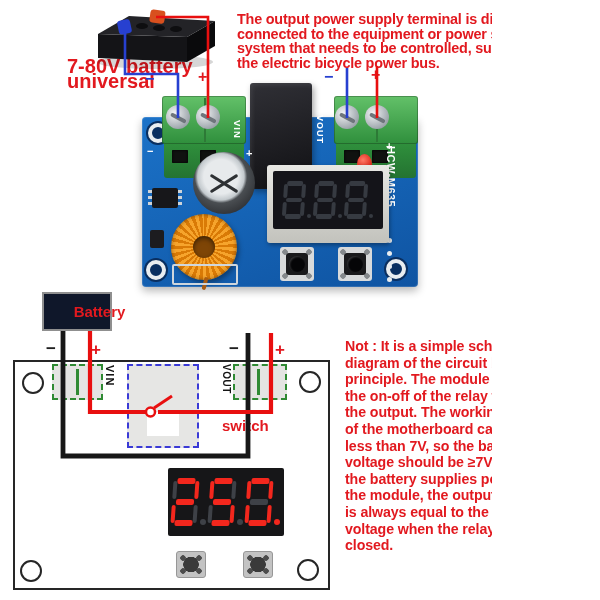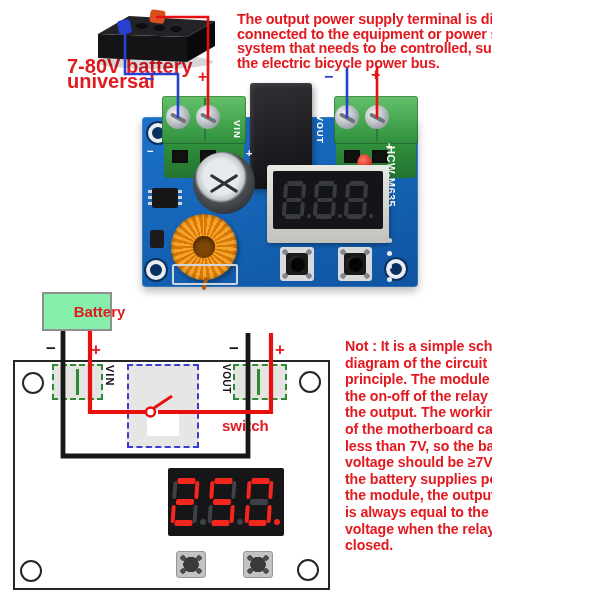--- a/index.html
+++ b/index.html
@@ -70,21 +70,21 @@
         transform:translate(-50%,-50%);background:#050507;border-radius:50%;
         box-shadow:inset 1px 1px 2px rgba(255,255,255,.2);}
 
   
   .board{border:2.5px solid #262626;background:#fff;}
   .mhole{border:2.5px solid #262626;border-radius:50%;background:#fff;}
   .gbox{border:2.5px dashed var(--sch_green,#2f8a33);background:#e4e4e2;}
   .gline{background:var(--sch_green,#2f8a33);}
   .bbox{border:2.5px dashed var(--sch_blue,#3a3ad6);background:#e6e6e4;}
   .vlabel-k{transform:rotate(90deg);transform-origin:0 0;white-space:nowrap;color:#141414;}
-  .batt-box{border:2px solid #8f8f8f;background:#86efac;display:flex;align-items:center;justify-content:center;padding-left:45px;}
+  .batt-box{border:2px solid #8f8f8f;background:#0f172a;display:flex;align-items:center;justify-content:center;padding-left:45px;}
   .sdisp{background:#161618;border-radius:2px;display:flex;align-items:center;justify-content:center;}
   .sbtn{background:#c3c3c3;border:1px solid #979797;border-radius:3px;
         background-image:radial-gradient(circle at 6px 6px,#4c4c4c 2.5px,transparent 3px),
           radial-gradient(circle at calc(100% - 6px) 6px,#4c4c4c 2.5px,transparent 3px),
           radial-gradient(circle at 6px calc(100% - 6px),#4c4c4c 2.5px,transparent 3px),
           radial-gradient(circle at calc(100% - 6px) calc(100% - 6px),#4c4c4c 2.5px,transparent 3px),
           radial-gradient(circle at 50% 50%,#3a3a3a 7.5px,transparent 8px);}
 
   
   .sevenseg{display:flex;gap:3px;align-items:flex-end;}

